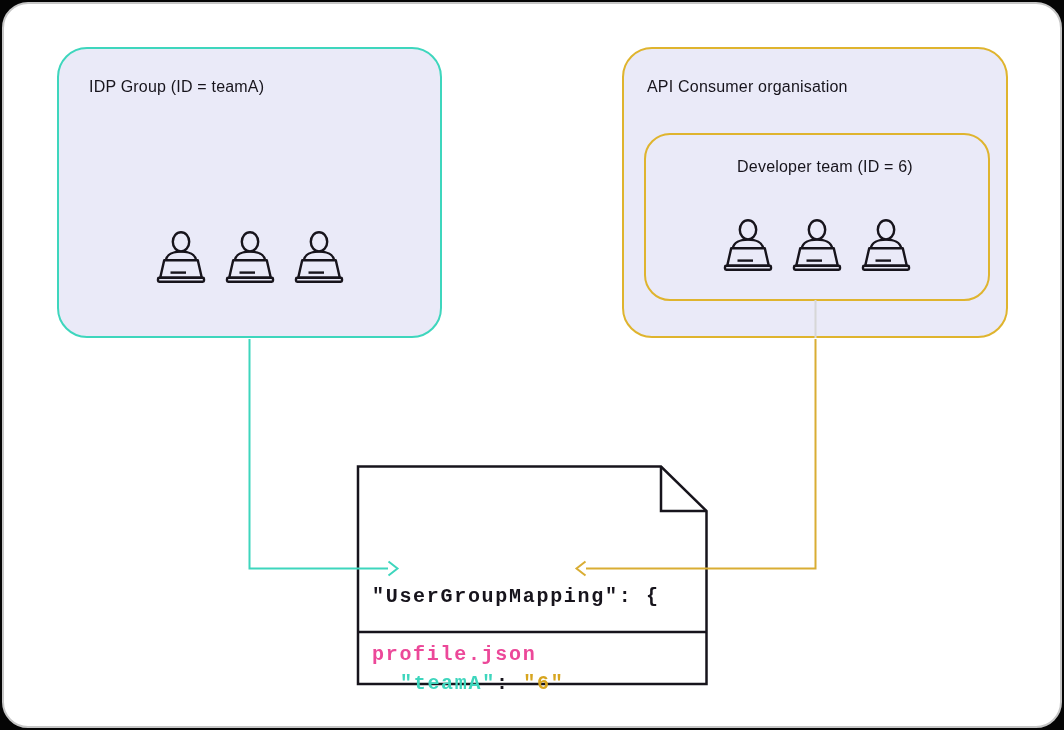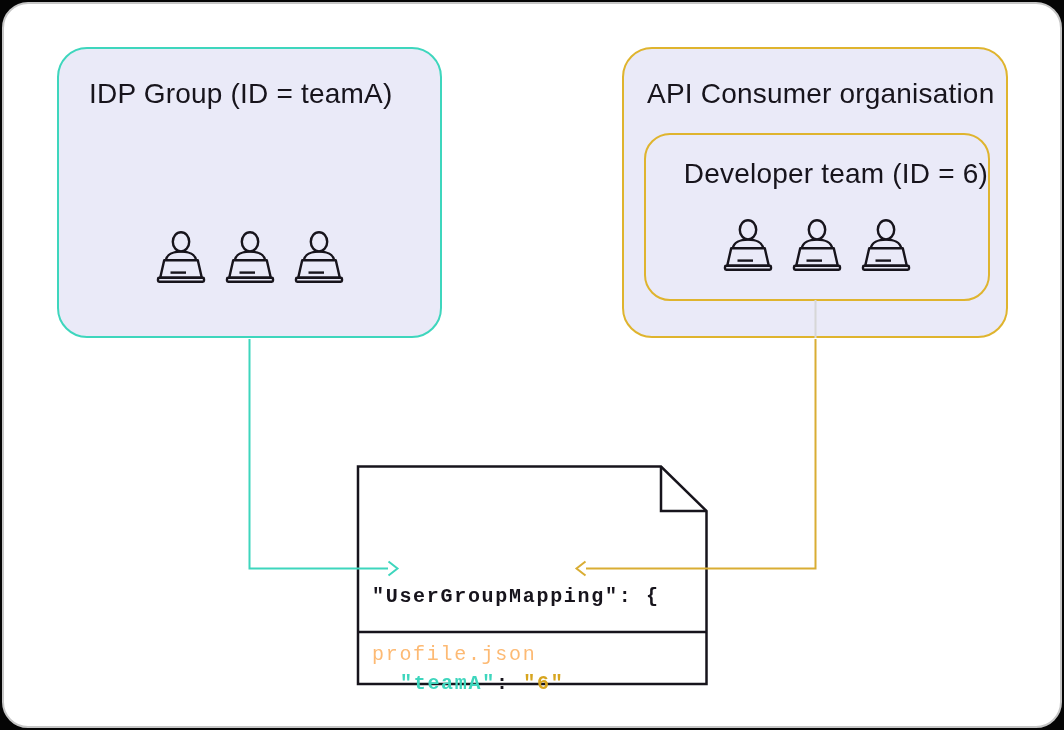--- a/index.html
+++ b/index.html
@@ -7,44 +7,44 @@
           font-family:"Liberation Sans",sans-serif;}
   .card{position:absolute;left:2px;top:2px;width:1060px;height:726px;box-sizing:border-box;
         background:#fff;border:2px solid #c6c6c6;border-radius:26px;}
 
   
   .box{position:absolute;box-sizing:border-box;background:#eaeaf8;}
   .idp-box{left:57px;top:47px;width:385px;height:291px;border:2.5px solid #3ed6bd;border-radius:30px;}
   .api-box{left:622px;top:47px;width:386px;height:291px;border:2.5px solid #dfb42e;border-radius:30px;}
   .dev-box{left:20px;top:84px;width:346px;height:168px;border:2.5px solid #dfb42e;border-radius:26px;background:transparent;}
 
-  .box-title{position:absolute;font-size:28px;font-weight:500;color:#17141c;letter-spacing:.2px;white-space:nowrap;}
+  .box-title{position:absolute;font-size:16px;font-weight:500;color:#17141c;letter-spacing:.2px;white-space:nowrap;}
   .idp-box>.box-title{left:30px;top:29px;}
   .api-box>.box-title{left:23px;top:29px;}
-  .dev-box>.box-title{left:16px;right:0;top:23px;text-align:right;}
+  .dev-box>.box-title{left:16px;right:0;top:23px;text-align:center;}
 
   .members{position:absolute;left:0;right:0;display:flex;justify-content:center;gap:13px;}
   .idp-box>.members{top:182px;}
   .dev-box>.members{top:84px;}
   .person{width:56px;height:52px;display:block;}
 
   
   .overlay{position:absolute;left:0;top:0;z-index:2;pointer-events:none;}
 
   
   .code{position:absolute;z-index:3;left:372px;top:524px;
         font-family:"Liberation Mono","DejaVu Sans Mono",monospace;font-weight:bold;
         font-size:20px;letter-spacing:1.7px;line-height:29px;color:#17141c;white-space:pre;}
   .code-line{height:29px;}
   .code-line.indent{padding-left:28px;}
   .teal{color:#3ed6bd;}
   .gold{color:#d7a51f;}
   .filename{position:absolute;z-index:3;left:372px;top:643px;
-        font-family:"Liberation Mono","DejaVu Sans Mono",monospace;font-weight:normal;
-        font-size:20px;letter-spacing:1.7px;color:#fdba74;white-space:pre;}
+        font-family:"Liberation Mono","DejaVu Sans Mono",monospace;font-weight:bold;
+        font-size:20px;letter-spacing:1.7px;color:#ec4899;white-space:pre;}
   .defs{position:absolute;width:0;height:0;}
 </style>
 </head>
 <body>
 
 <div class="canvas">
 
   <svg class="defs" aria-hidden="true">
     <symbol id="person-laptop" viewBox="0 0 56 52">
       <g fill="none" stroke="#17141c" stroke-width="2.4" stroke-linejoin="round">

